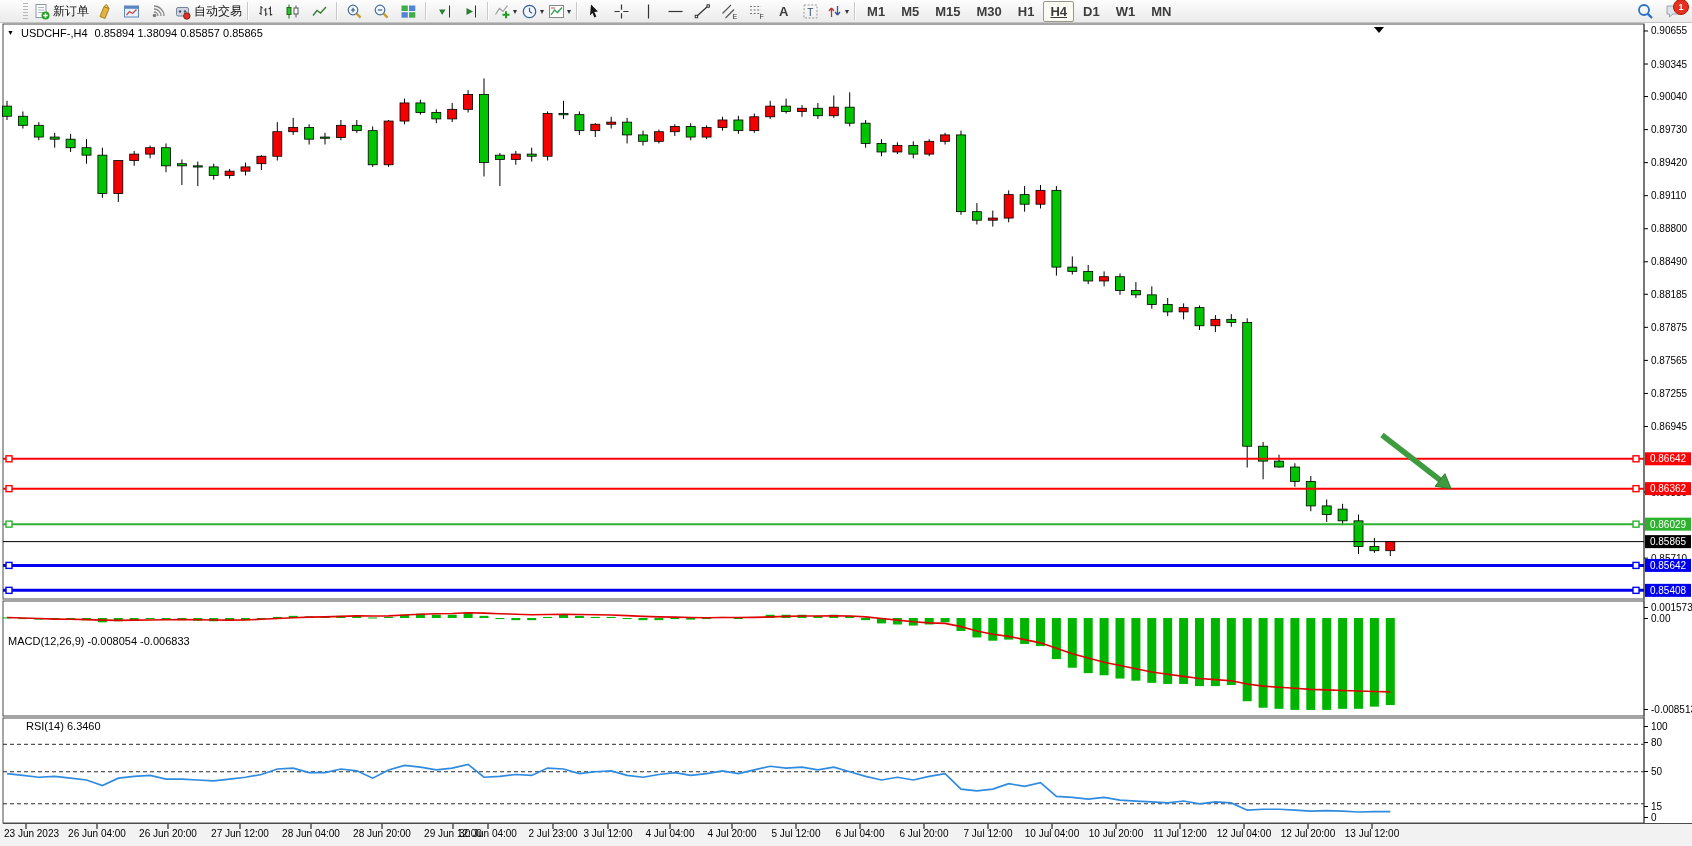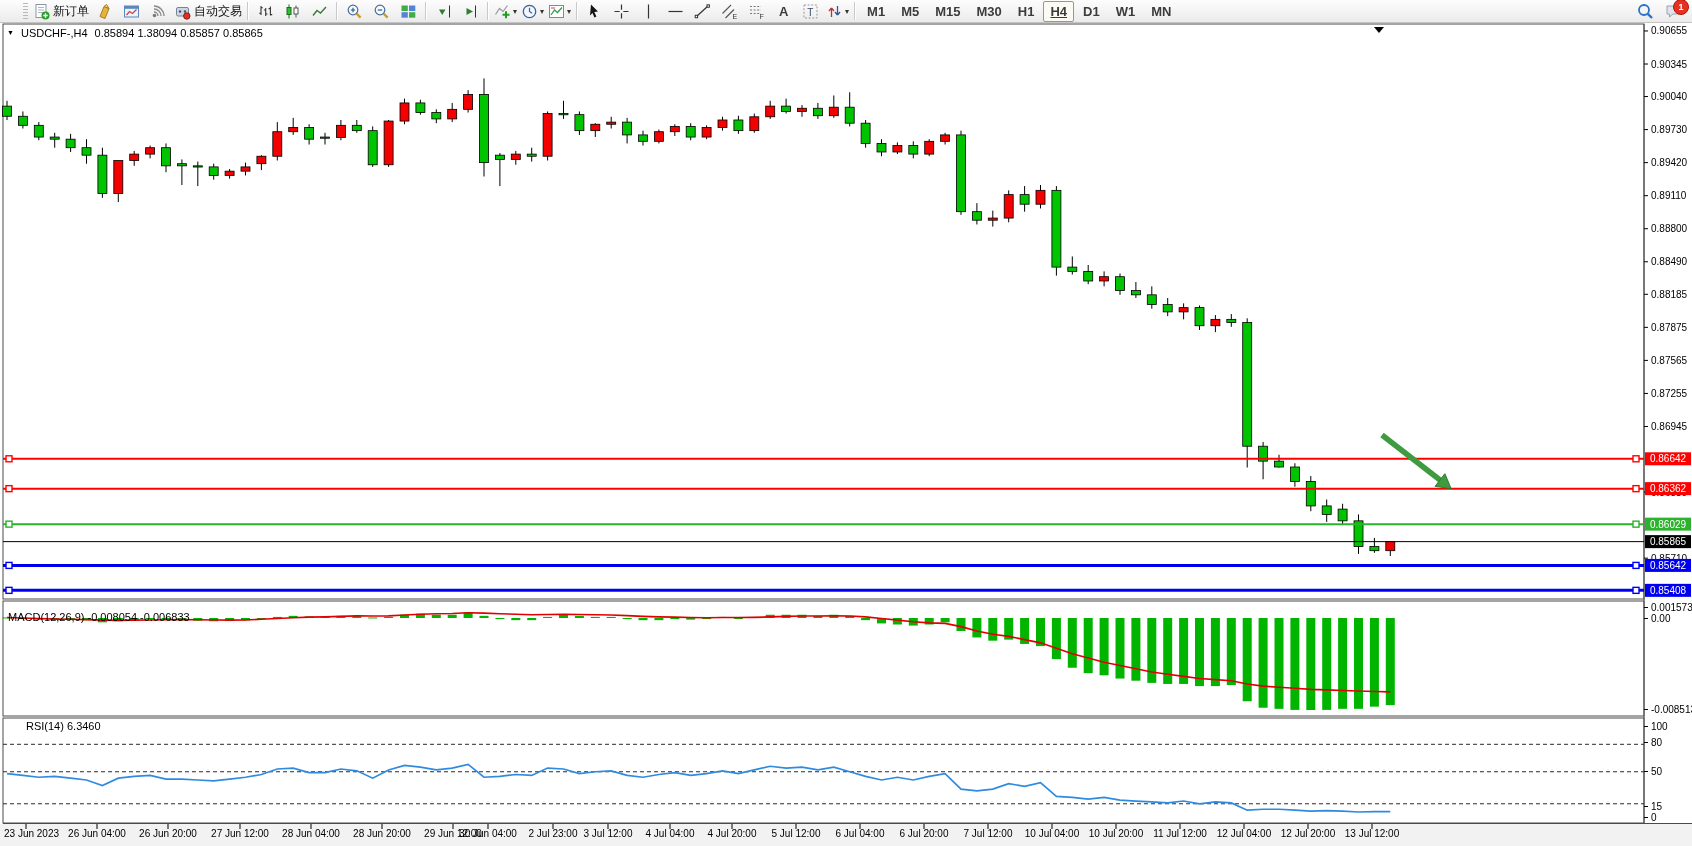--- a/index.html
+++ b/index.html
@@ -290,21 +290,21 @@
       </div>
     </div>
   </div>
 
 <div id="chart-area">
   <div class="ovl" id="symbol-line">
     <span class="tri">▼</span>
     <span>USDCHF-,H4</span>
     <span>0.85894 1.38094 0.85857 0.85865</span>
   </div>
-  <div class="ovl" id="macd-label" style="left:8px;top:588px;">MACD(12,26,9) -0.008054 -0.006833</div>
+  <div class="ovl" id="macd-label" style="left:8px;top:612px;">MACD(12,26,9) -0.008054 -0.006833</div>
   <div class="ovl" id="rsi-label" style="left:26px;top:697px;">RSI(14) 6.3460</div>
 <svg width="1692" height="823" id="chart-svg">
       <rect x="0" y="0" width="1692" height="823" fill="#ffffff"></rect>
       <rect x="3" y="1" width="1641" height="575" fill="#fff" stroke="#4a4a4a" stroke-width="1"></rect>
       <rect x="3" y="578" width="1641" height="115" fill="#fff" stroke="#4a4a4a" stroke-width="1"></rect>
       <rect x="3" y="695" width="1641" height="105" fill="#fff" stroke="#4a4a4a" stroke-width="1"></rect>
       <line x1="1644" y1="1" x2="1644" y2="800" stroke="#4a4a4a"></line>
       <rect x="0" y="801" width="1692" height="22" fill="#f2f2f2"></rect>
       <line x1="3" y1="800.5" x2="1692" y2="800.5" stroke="#4a4a4a"></line>
       <line x1="7" y1="77.79957356076706" x2="7" y2="96.98933901918949" stroke="#000000" stroke-width="1"></line>

